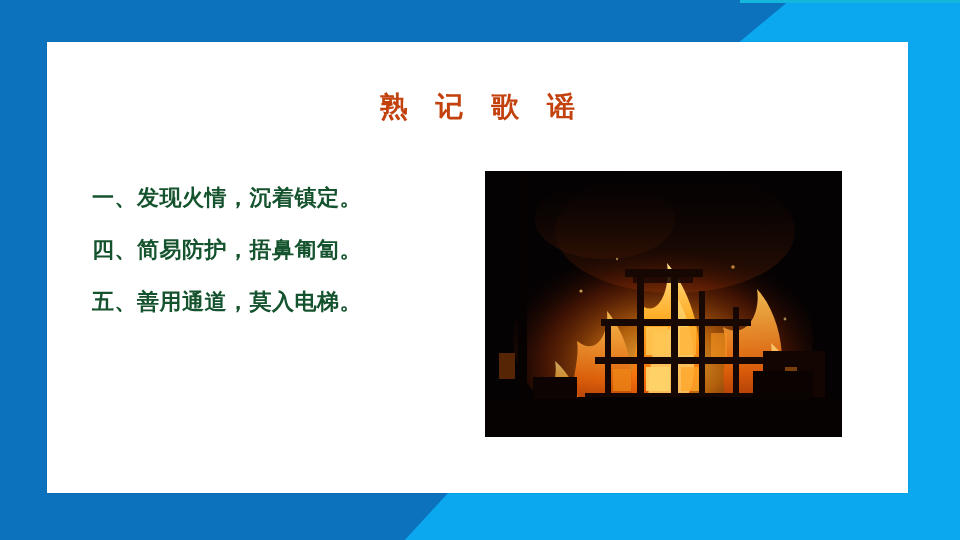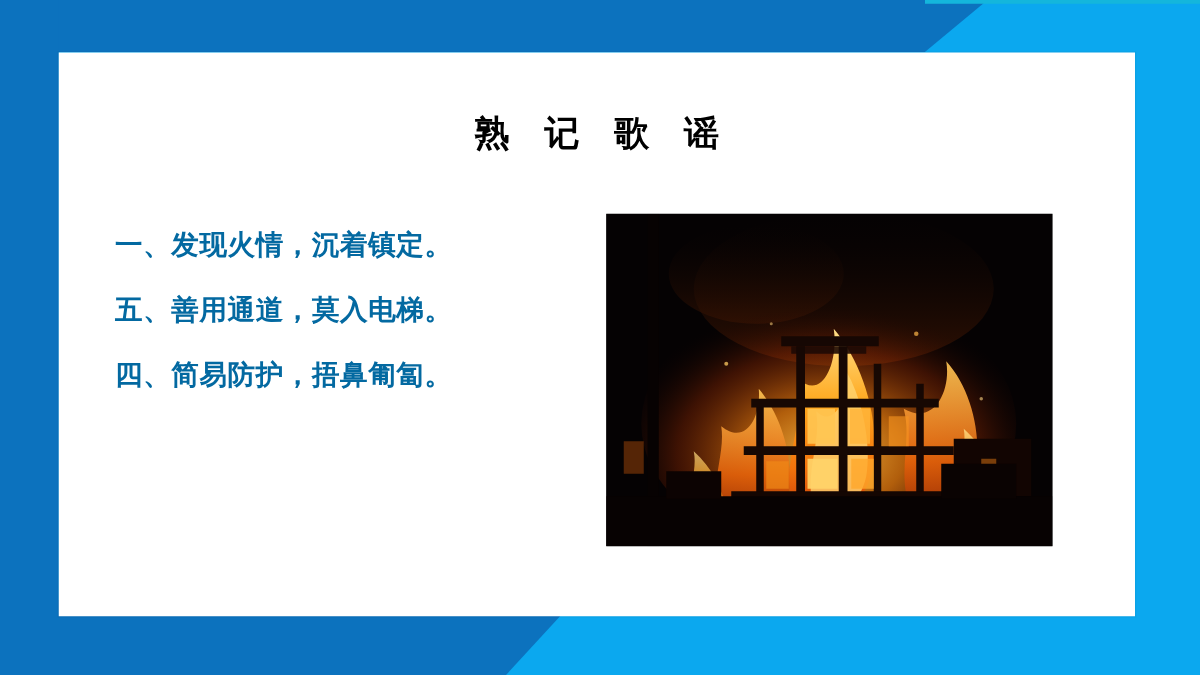--- a/index.html
+++ b/index.html
@@ -71,40 +71,40 @@
   
   .title {
     position: absolute;
     left: 0;
     top: 46px;
     width: 861px;
     text-align: center;
     font-size: 28px;
     font-weight: bold;
     letter-spacing: 9px;
-    color: #000000;
+    color: #c2410c;
     text-indent: 9px;
     font-family: "DejaVu Sans", "Liberation Sans", sans-serif;
   }
 
   
   .verse-list {
     position: absolute;
     left: 45px;
     top: 130px;
     width: 400px;
   }
   .verse-line {
     font-size: 22px;
     font-weight: bold;
-    color: #0369a1;
+    color: #14532d;
     line-height: 52px;
     white-space: nowrap;
     letter-spacing: 0.5px;
-    font-family: Liberation Mono, monospace;
+    font-family: Liberation Sans, sans-serif;
   }
 
   
   .photo-frame {
     position: absolute;
     left: 438px;
     top: 129px;
     width: 357px;
     height: 266px;
     background: #000000;
@@ -122,22 +122,22 @@
   <div class="bg-dark-left"></div>
   <div class="bg-dark-bottom"></div>
   <div class="bg-top-hairline"></div>
 
   <div class="card">
 
     <div class="title">熟 记 歌 谣</div>
 
     <div class="verse-list">
       <div class="verse-line">一、发现火情，沉着镇定。</div>
+      <div class="verse-line">四、简易防护，捂鼻匍匐。</div>
       <div class="verse-line">五、善用通道，莫入电梯。</div>
-      <div class="verse-line">四、简易防护，捂鼻匍匐。</div>
     </div>
 
     <div class="photo-frame">
       <svg width="357" height="266" viewBox="0 0 357 266" xmlns="http://www.w3.org/2000/svg">
         <defs>
           <radialGradient id="glowBig" cx="50%" cy="62%" r="58%">
             <stop offset="0%" stop-color="#FFC64D" stop-opacity="0.95"></stop>
             <stop offset="35%" stop-color="#F4820F" stop-opacity="0.72"></stop>
             <stop offset="70%" stop-color="#9A2C04" stop-opacity="0.38"></stop>
             <stop offset="100%" stop-color="#140200" stop-opacity="0"></stop>

